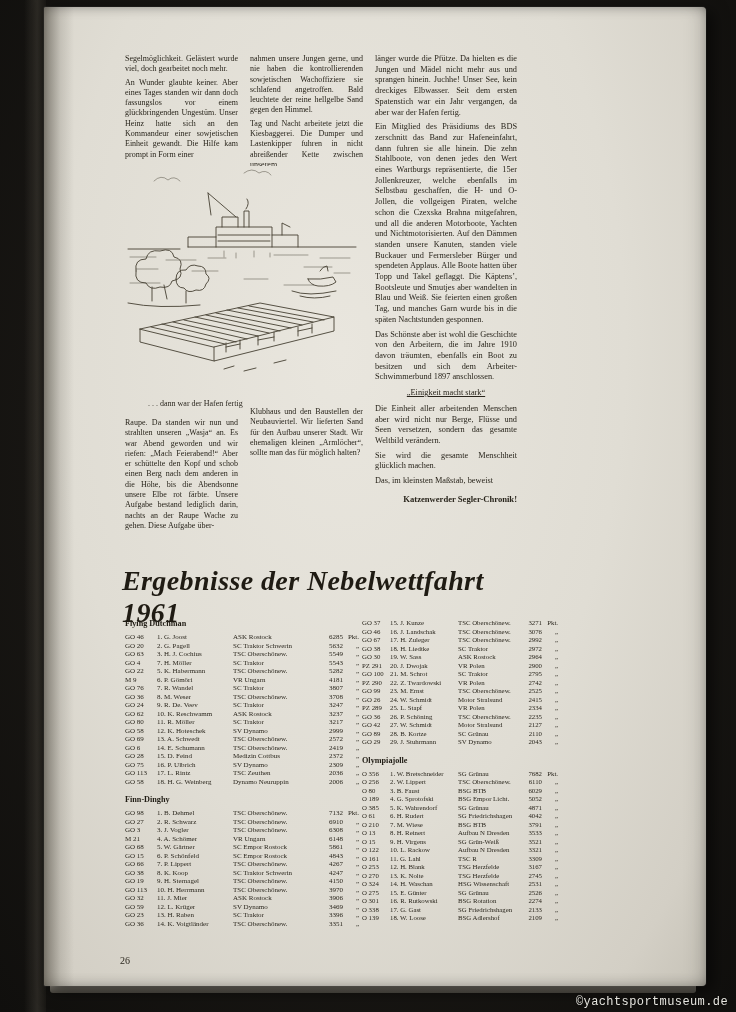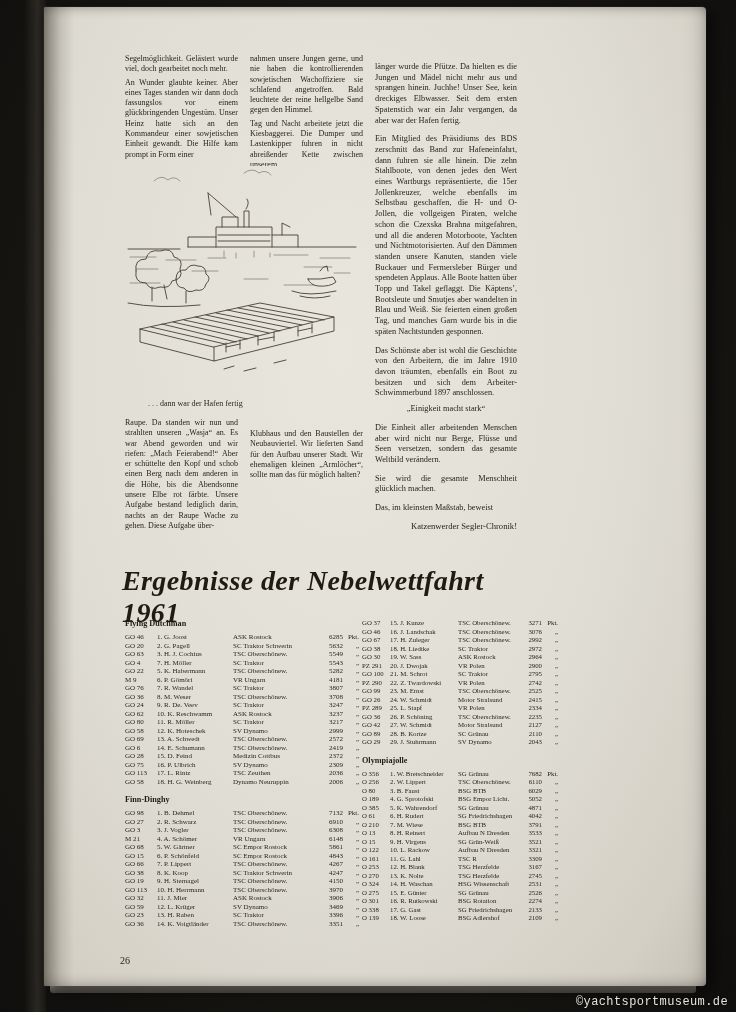--- a/index.html
+++ b/index.html
@@ -27,28 +27,28 @@
   }
   .gutter-shadow{position:absolute;left:0;top:0;bottom:0;width:30px;border-radius:2px 0 0 2px;
     background:linear-gradient(90deg, rgba(55,50,40,0.55), rgba(55,50,40,0.15) 55%, rgba(55,50,40,0));
   }
   .abs{position:absolute;}
   .article-col{color:#29251c;font-size:8px;line-height:10.3px;text-align:justify;hyphens:auto;}
   .article-col p{margin:0 0 3px 0;}
   .col1-top{left:81px;top:47px;width:113px;height:112px;overflow:hidden;}
   .col2-top{left:206px;top:47px;width:113px;height:112px;overflow:hidden;}
   .col3{left:331px;top:47px;width:142px;font-size:8.3px;line-height:10.7px;}
-  .col3 p{margin:8px 0 4px 0;}
-  .col3 .quote{text-align:center;margin:5px 0 5px 0;}
-  .col3 .signature{font-weight:normal;text-align:right;font-size:8.6px;margin-top:7px;}
+  .col3 p{margin:0 0 4px 0;}
+  .col3 .quote{text-align:center;margin:5px 0 5px 0;text-decoration:underline;}
+  .col3 .signature{font-weight:bold;text-align:right;font-size:8.6px;margin-top:7px;}
   .illustration{left:78px;top:154px;width:240px;height:236px;}
   .illustration svg{width:100%;height:100%;}
   .caption{left:104px;top:392px;width:210px;font-size:8px;color:#2c2820;}
   .col1-bottom{left:81px;top:411px;width:113px;height:140px;overflow:hidden;}
-  .col2-bottom{left:206px;top:422px;width:113px;height:140px;overflow:hidden;}
+  .col2-bottom{left:206px;top:400px;width:113px;height:140px;overflow:hidden;}
   .results-title{
     left:78px;top:558px;width:426px;margin:0;text-align:left;
     font-style:italic;font-weight:bold;font-size:28px;letter-spacing:.4px;color:#1f1b13;
   }
   .results-col{color:#2a261d;}
   .results-col.left{left:81px;top:612px;width:234px;}
   .results-col.right{left:318px;top:612px;width:196px;}
   .class-header{font-weight:bold;font-size:8.2px;line-height:10px;margin:0 0 4px 0;color:#211d15;}
   .results-col .class-header:not(:first-child){margin-top:9px;}
   .result-row{display:grid;grid-template-columns:32px 76px 1fr 28px 16px;line-height:8.5px;font-size:7px;}

